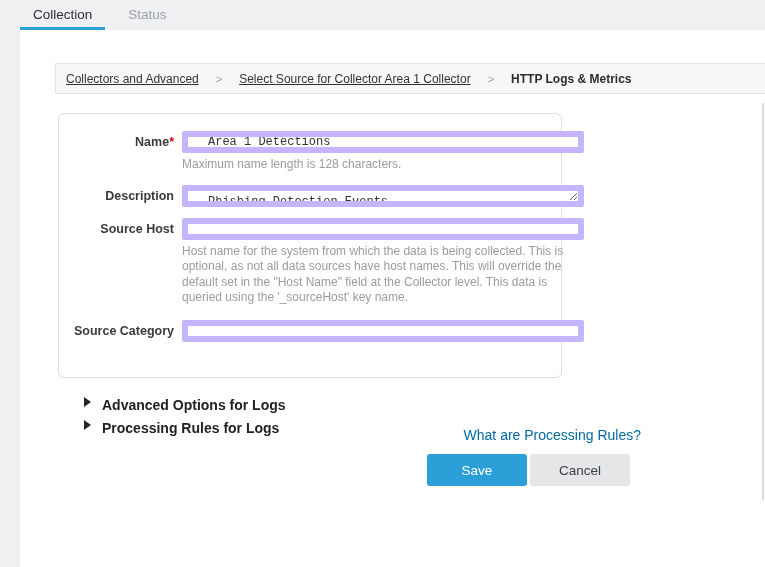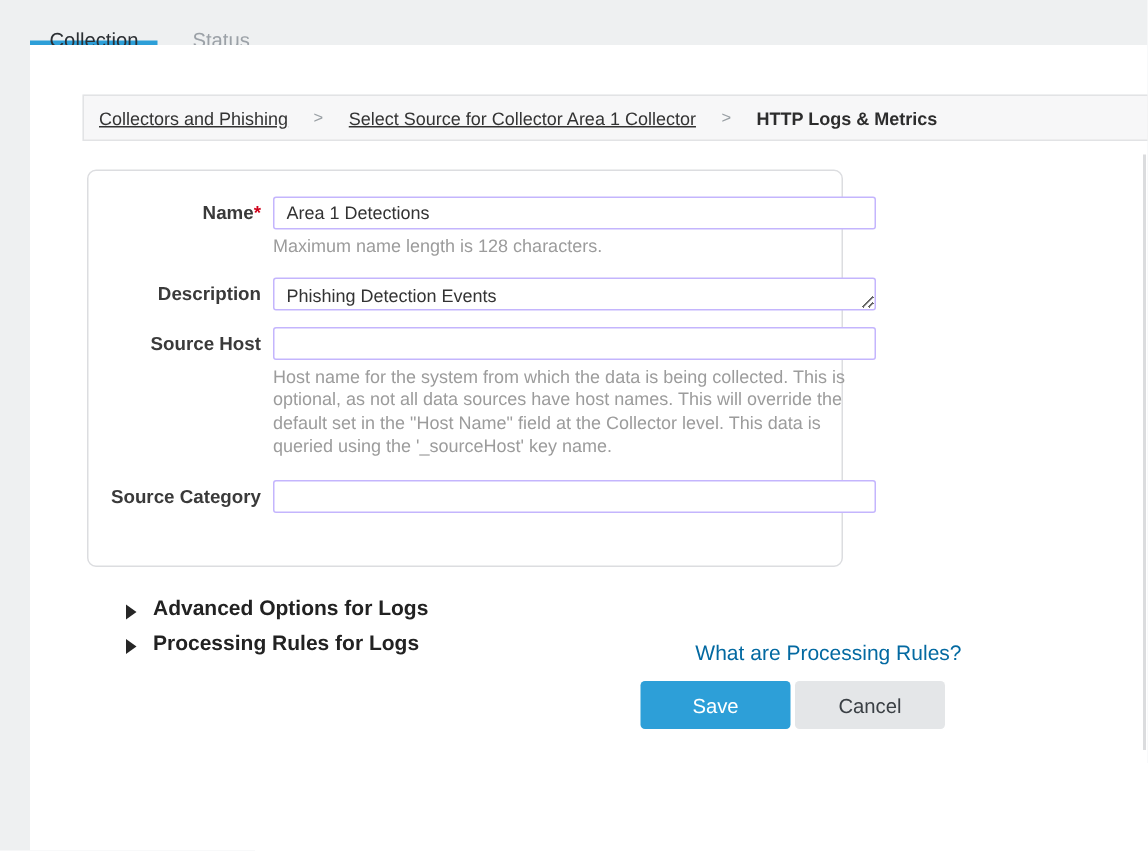--- a/index.html
+++ b/index.html
@@ -10,21 +10,21 @@
     color:#333;
     position:relative;
   }
 
   
   .tabbar {
     position:absolute; left:0; top:0; right:0; height:30px;
     display:flex; align-items:stretch; padding-left:20px;
   }
   .tab {
-    height:30px; line-height:29px; padding:12px 13px;
+    height:30px; line-height:29px; padding:0 13px;
     font-size:13.5px; color:#9ba1a7; cursor:pointer;
     border-bottom:3px solid transparent;
   }
   .tab.active { color:#2b2f33; border-bottom:3px solid #2d9fd8; }
   .tab.inactive { margin-left:10px; }
 
   
   .panel {
     position:absolute; left:20px; top:30px; right:0; bottom:0;
     background:#ffffff;
@@ -58,39 +58,39 @@
   .form-row { display:flex; }
   .form-label {
     width:115px; text-align:right; padding-top:4px;
     font-size:12.5px; font-weight:bold; color:#3a3a3a;
     flex:none;
   }
   .req { color:#d0021b; font-weight:bold; }
   .form-field { margin-left:8px; width:402px; flex:none; }
   .text-input {
     width:402px; height:22px;
-    border:1px solid #c4b5fd; border-radius:2px; background:#fff;
-    font-family:Liberation Sans, sans-serif; font-size:12px; color:#333;
-    padding:0 8px; outline:none; display:block;
+    border:6px solid #c4b5fd; border-radius:2px; background:#fff;
+    font-family:Liberation Mono, monospace; font-size:12px; color:#333;
+    padding:0 20px; outline:none; display:block;
   }
   textarea.text-input {
     height:22px; padding-top:4px; resize:both; overflow:hidden;
     line-height:14px;
   }
   .help-text {
     margin:4px 16px 0 123px; width:404px;
     font-size:12px; line-height:15.5px; color:#9c9c9c;
   }
   .gap-sm { height:12px; }
   .gap-md { height:11px; }
   .gap-lg { height:14px; }
 
   
   .section-row {
-    position:absolute; left:38px; display:flex; align-items:flex-end;
+    position:absolute; left:38px; display:flex; align-items:flex-start;
     cursor:pointer; height:16px;padding-left:26px;
   }
   .section-advanced { top:367px; }
   .section-processing { top:390px; }
   .tri-icon {
     width:0; height:0; flex:none;
     border-left:7px solid #262626;
     border-top:5px solid transparent;
     border-bottom:5px solid transparent;
     margin-right:11px;
@@ -116,21 +116,21 @@
 <body>
 
 <div class="tabbar">
   <div class="tab active">Collection</div>
   <div class="tab inactive">Status</div>
 </div>
 
 <div class="panel">
 
   <div class="breadcrumb">
-    <span class="crumb-link">Collectors and Phishing</span>
+    <span class="crumb-link">Collectors and Advanced</span>
     <span class="crumb-sep">&gt;</span>
     <span class="crumb-link">Select Source for Collector Area 1 Collector</span>
     <span class="crumb-sep">&gt;</span>
     <span class="crumb-current">HTTP Logs &amp; Metrics</span>
   </div>
 
   <div class="form-card">
 
     <div class="form-row">
       <div class="form-label"><span>Name</span><span class="req">*</span></div>

